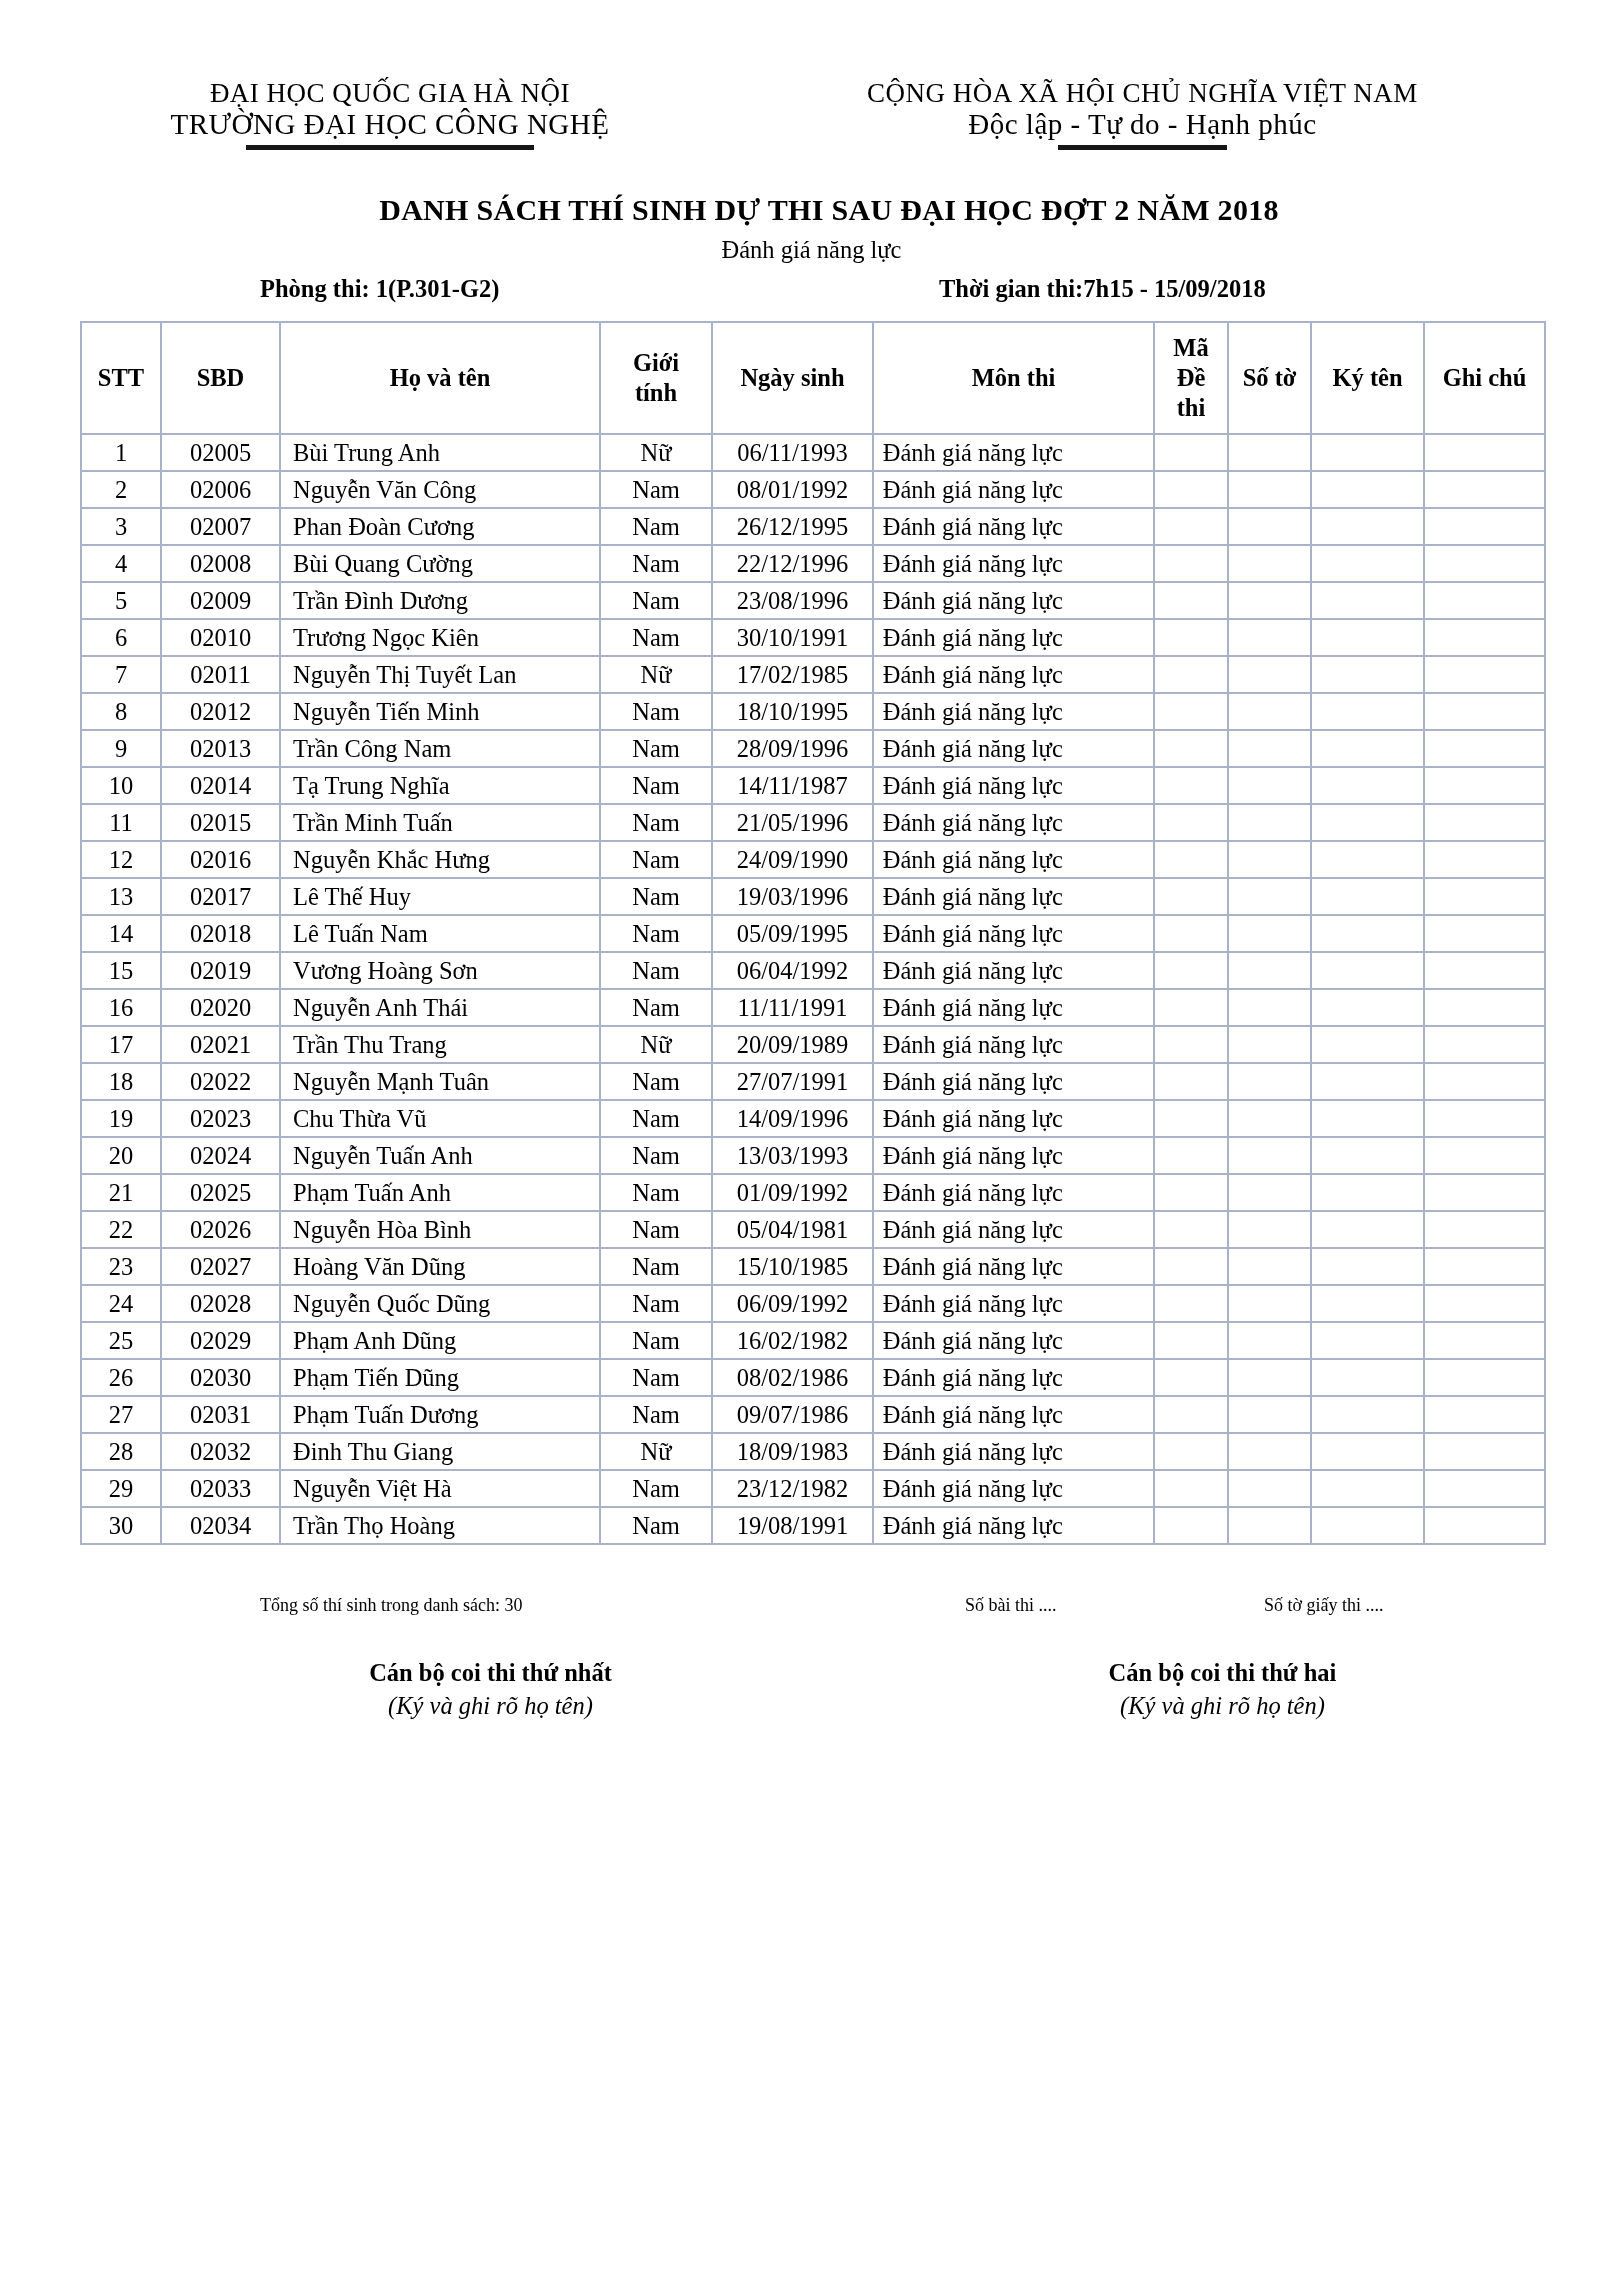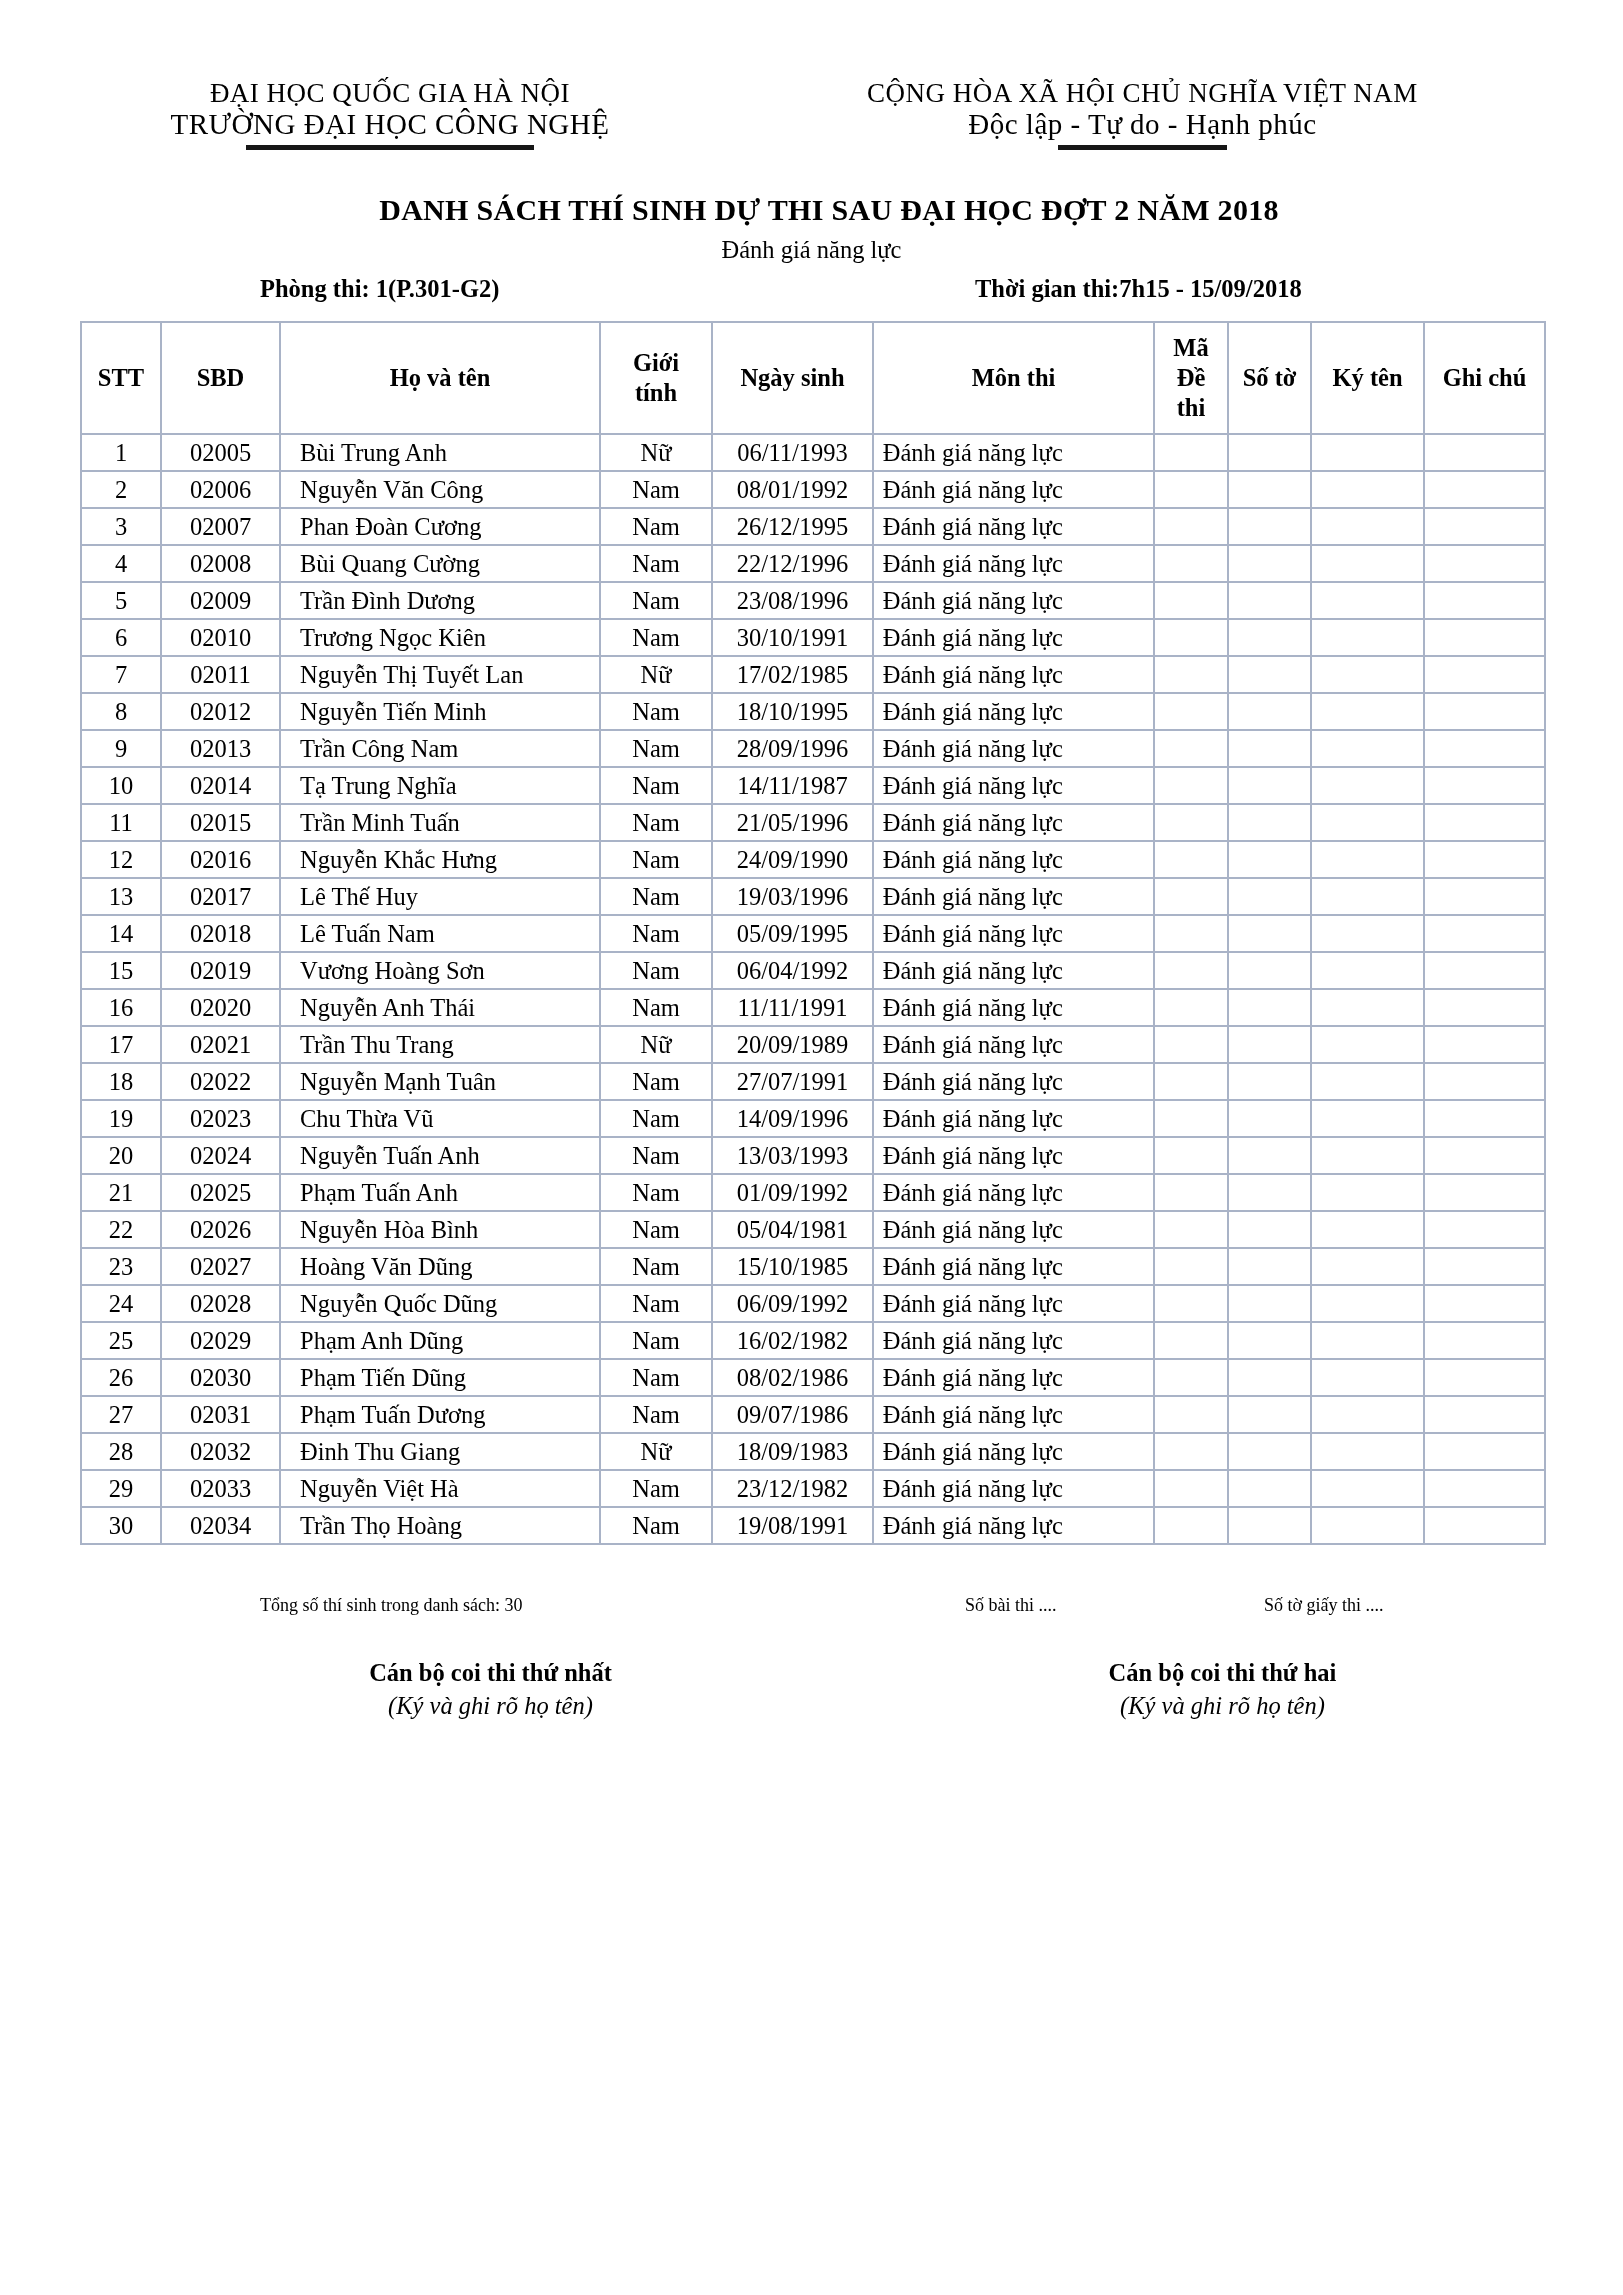--- a/index.html
+++ b/index.html
@@ -22,21 +22,21 @@
   .rule-nat { width: 169px; }
 
   .doc-title {
     margin-top: 43px; text-align: center;
     font-size: 30px; font-weight: bold; letter-spacing: 0.3px; padding-left: 35px;
   }
   .doc-subtitle { margin-top: 8.8px; text-align: center; font-size: 24.5px; }
 
   .info-row { position: relative; height: 35px; margin-top: 11.8px; font-size: 24.5px; font-weight: bold; }
   .info-room { position: absolute; left: 260px; top: 0; }
-  .info-time { position: absolute; left: 975px; top: 0; text-align: center; }
+  .info-time { position: absolute; left: 939px; top: 0; text-align: center; }
 
   table.roster {
     border-collapse: collapse;
     table-layout: fixed;
     width: 1462px;
     margin-left: 80px;
     margin-top: 10.8px;
   }
   table.roster th, table.roster td {
     border: 2px solid #a9b3c7;
@@ -52,21 +52,21 @@
   table.roster th:nth-child(4) .hdr-span { max-width: 65px; }
   table.roster th:nth-child(7) .hdr-span { max-width: 47px; }
   table.roster td {
     font-size: 24.5px;
     height: 37px;
     text-align: center; vertical-align: middle;
     white-space: nowrap;
     background: #ffffff;
     padding: 0 2px;
   }
-  table.roster td.al { text-align: left; padding-left: 19px; }
+  table.roster td.al { text-align: left; padding-left: 12px; }
   table.roster td.al2 { text-align: left; padding-left: 8.8px; }
 
   .summary-row { position: relative; height: 37px; margin-top: 50px; font-size: 18px; }
   .sum-total { position: absolute; left: 260px; top: 0; }
   .sum-bai   { position: absolute; left: 965px; top: 0; }
   .sum-to    { position: absolute; left: 1264px; top: 0; }
 
   .sig-row { position: relative; height: 118px; margin-top: 23.5px; }
   .sig-block { position: absolute; top: 0; width: 461px; text-align: center; }
   .sig-block.first  { left: 260px; }

